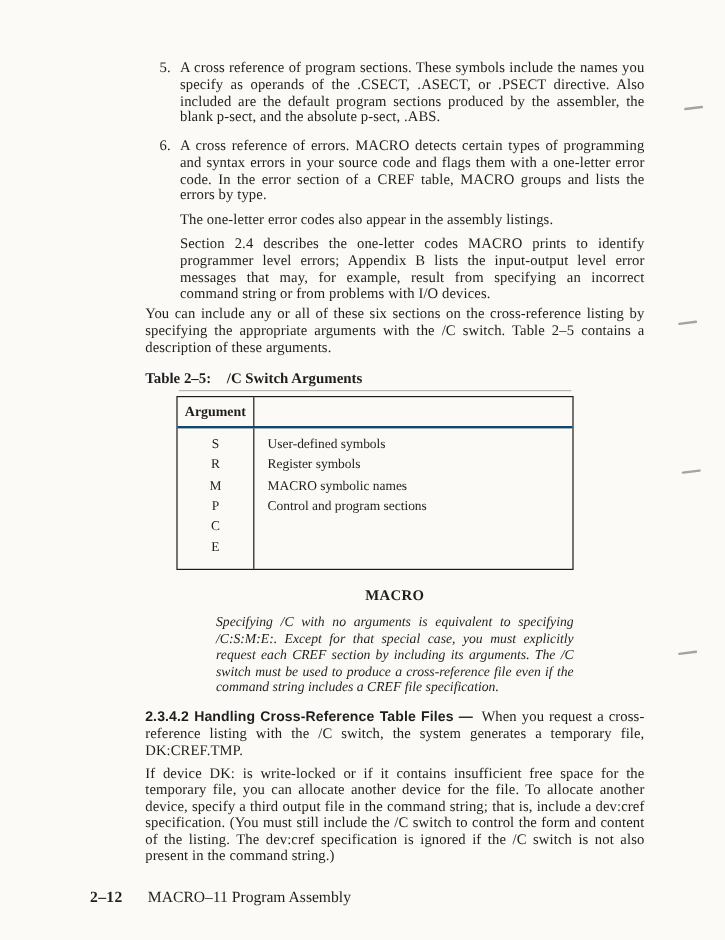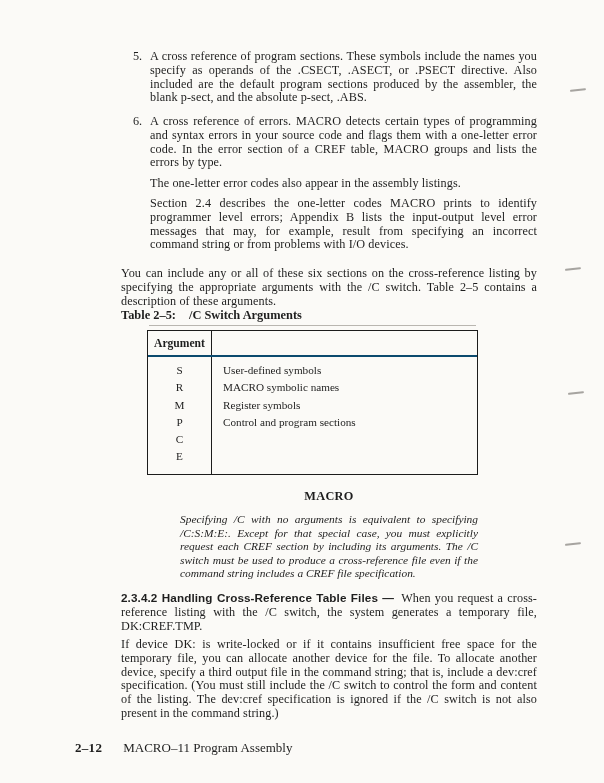--- a/index.html
+++ b/index.html
@@ -23,21 +23,21 @@
   }
 
   
   .list-item { display: flex; left: 133px; width: 404px; }
   .list-item .num { flex: 0 0 17px; font-size: 12.2px; line-height: 13.8px; }
   .list-item .itxt { flex: 1; }
   .b-item5 { top: 50px; }
   .b-item6 { top: 115px; }
   .b-extra1 { left: 150px; top: 177px; width: 387px; }
   .b-extra2 { left: 150px; top: 197px; width: 387px; }
-  .b-intro  { left: 121px; top: 255px; width: 416px; margin-top: 12px; }
+  .b-intro  { left: 121px; top: 255px; width: 416px; }
 
   
   .b-caption { left: 121px; top: 308px; font-size: 12.4px; font-weight: bold; }
   .b-caption .cap-title { margin-left: 13px; }
 
   
   .tbl-toprule {
     left: 149px; top: 325px; width: 327px; height: 1px;
     background: #b9b6b0;
   }
@@ -118,22 +118,22 @@
       <div class="tbody-args">
         <div class="trow">S</div>
         <div class="trow">R</div>
         <div class="trow">M</div>
         <div class="trow">P</div>
         <div class="trow">C</div>
         <div class="trow">E</div>
       </div>
       <div class="tbody-secs">
         <div class="trow">User-defined symbols</div>
+        <div class="trow">Register symbols</div>
         <div class="trow">MACRO symbolic names</div>
-        <div class="trow">Register symbols</div>
         <div class="trow">Control and program sections</div>
       </div>
     </div>
   </div>
 
   <div class="block b-note-head">MACRO</div>
   <div class="block b-note-body">Specifying /C with no arguments is equivalent to specifying /C:S:M:E:. Except for that special case, you must explicitly request each CREF section by including its arguments. The /C switch must be used to produce a cross-reference file even if the command string includes a CREF file specification.</div>
 
   <div class="block para b-sect">
     <span class="shead">2.3.4.2 Handling Cross-Reference Table Files —</span><span>When you request a cross-reference listing with the /C switch, the system generates a temporary file, DK:CREF.TMP.</span>

